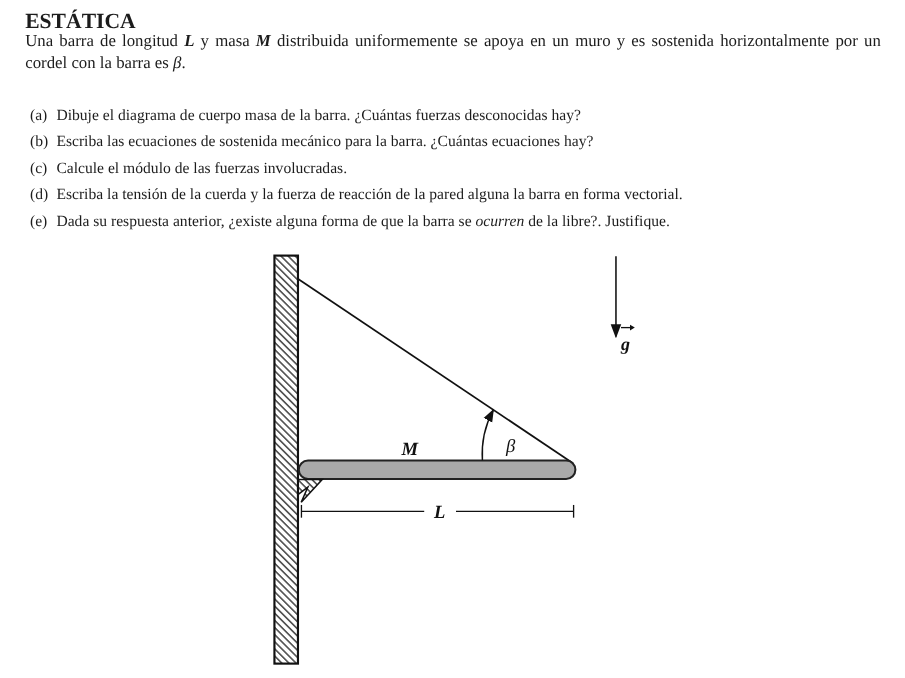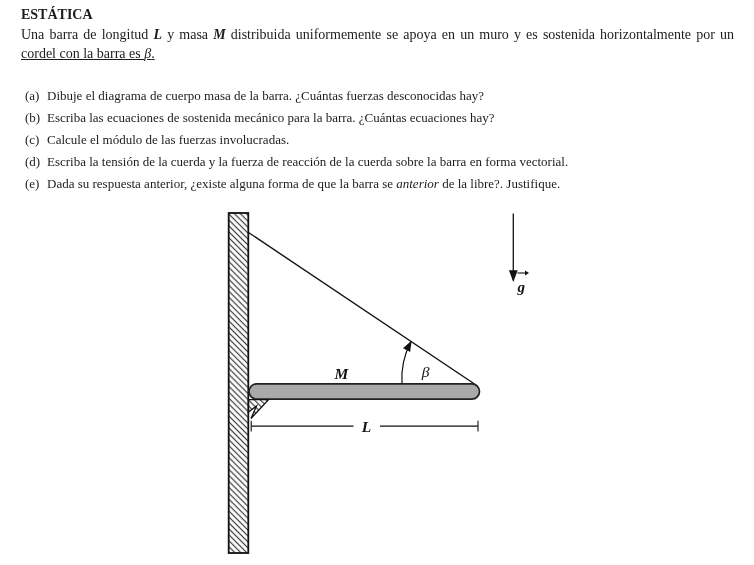--- a/index.html
+++ b/index.html
@@ -7,29 +7,29 @@
     width: 754px; height: 565px;
     background: #ffffff;
     overflow: hidden;
     font-family: "Liberation Serif", serif;
     color: #1c1c1c;
   }
   .page { position: relative; width: 754px; height: 565px; }
 
   .title {
     position: absolute; left: 21px; top: 7px;
-    font-size: 14px; font-weight: bold;
+    font-size: 18px; font-weight: bold;
   }
 
   .para {
     position: absolute; left: 21px; top: 26px; width: 713px;
     font-size: 14px; line-height: 18.7px;
   }
   .para .pline { text-align: justify; text-align-last: justify; }
-  .para .pline:last-child { text-align-last: left; text-decoration: underline; }
+  .para .pline:last-child { text-align-last: left; }
 
   .qlist {
     position: absolute; left: 21px; top: 84.5px; width: 713px;
     font-size: 13px;
   }
   .qitem { display: flex; line-height: 22px; padding-left: 4px; }
   .qitem .lbl { flex: 0 0 22px; }
   .qitem .txt { flex: 1; white-space: nowrap; }
 
   .seg-math  { font-weight: bold; font-style: italic; }
@@ -63,25 +63,25 @@
     <div class="qitem">
       <span class="lbl">(b)</span>
       <span class="txt"><span>Escriba las ecuaciones de sostenida mecánico para la barra. ¿Cuántas ecuaciones hay?</span></span>
     </div>
     <div class="qitem">
       <span class="lbl">(c)</span>
       <span class="txt"><span>Calcule el módulo de las fuerzas involucradas.</span></span>
     </div>
     <div class="qitem">
       <span class="lbl">(d)</span>
-      <span class="txt"><span>Escriba la tensión de la cuerda y la fuerza de reacción de la cuerda sobre la barra en forma vectorial.</span></span>
+      <span class="txt"><span>Escriba la tensión de la cuerda y la fuerza de reacción de la pared alguna la barra en forma vectorial.</span></span>
     </div>
     <div class="qitem">
       <span class="lbl">(e)</span>
-      <span class="txt"><span>Dada su respuesta anterior, ¿existe alguna forma de que la barra se </span><span class="seg-it">anterior</span><span> de la libre?. Justifique.</span></span>
+      <span class="txt"><span>Dada su respuesta anterior, ¿existe alguna forma de que la barra se </span><span class="seg-it">ocurren</span><span> de la libre?. Justifique.</span></span>
     </div>
   </div>
 
   <svg class="diagram-svg" width="754" height="565" viewBox="0 0 754 565">
     <defs>
       <pattern id="hatch" width="4.2" height="4.2" patternUnits="userSpaceOnUse" patternTransform="rotate(-45)">
         <line x1="2.1" y1="-1" x2="2.1" y2="5.2" stroke="#3a3a3a" stroke-width="1.2"></line>
       </pattern>
       <marker id="arr" orient="auto" markerWidth="9" markerHeight="8" refX="7" refY="3" viewBox="0 0 8 6">
         <path d="M0,0 L8,3 L0,6 Z" fill="#111"></path>

